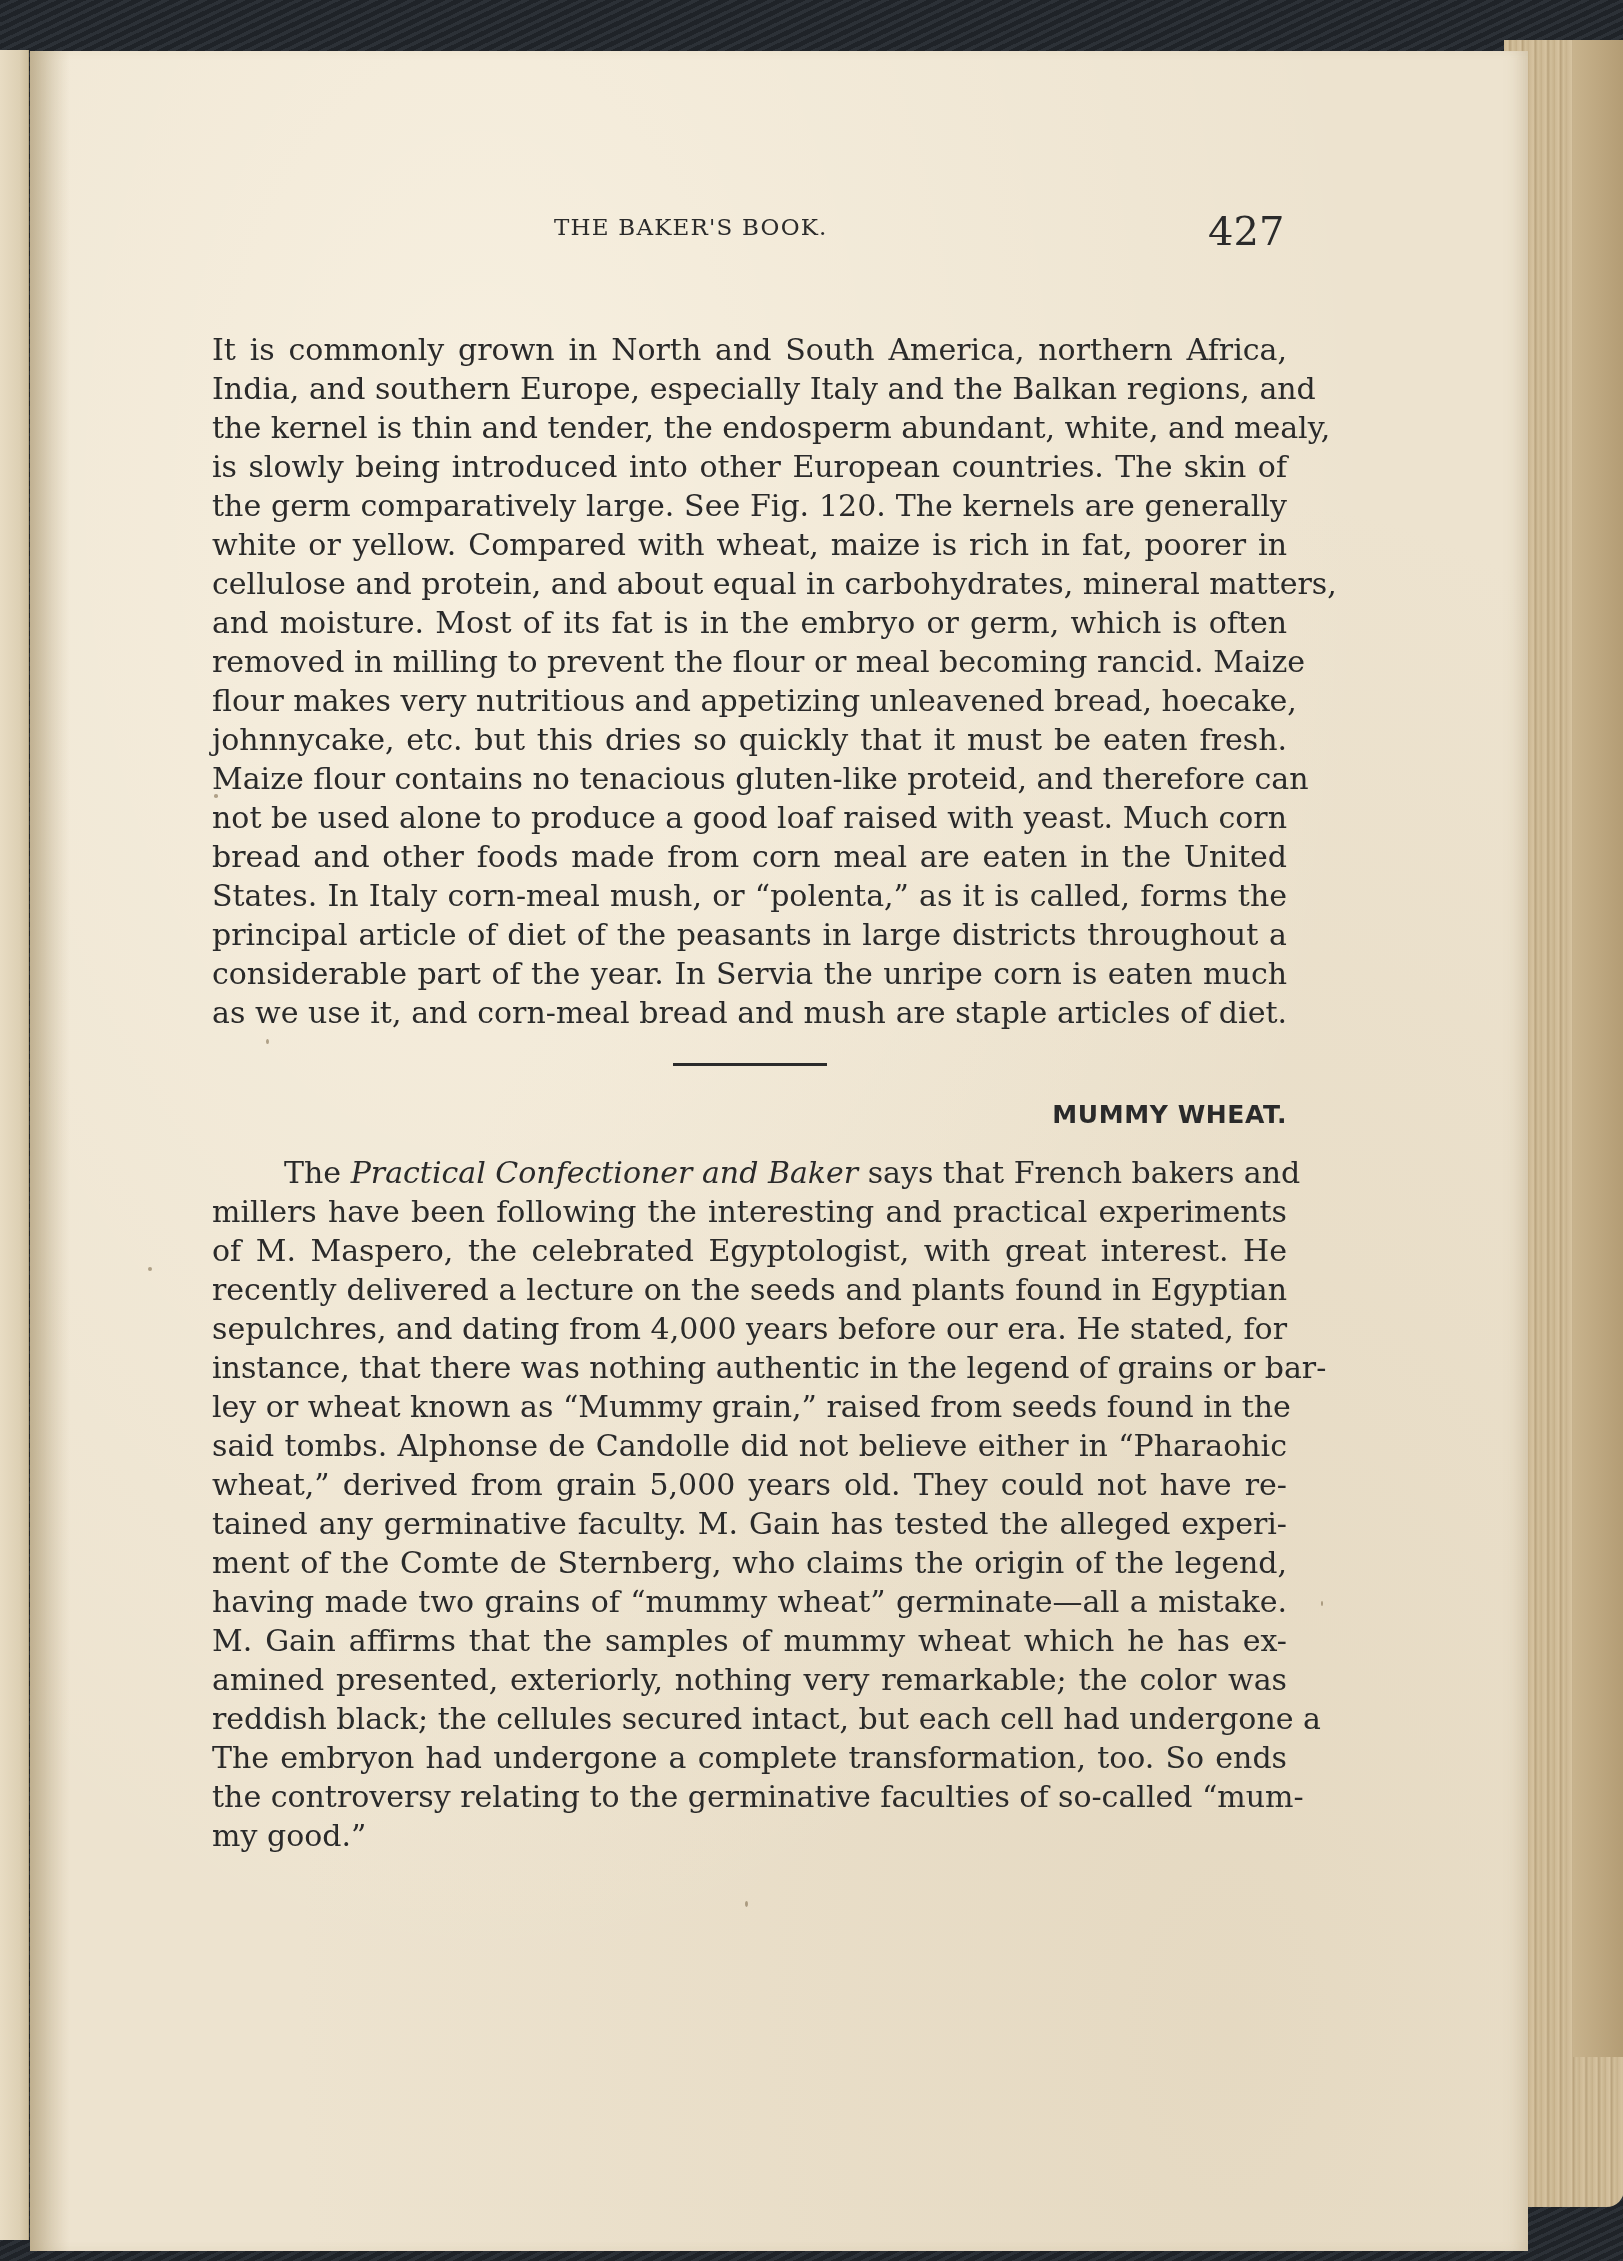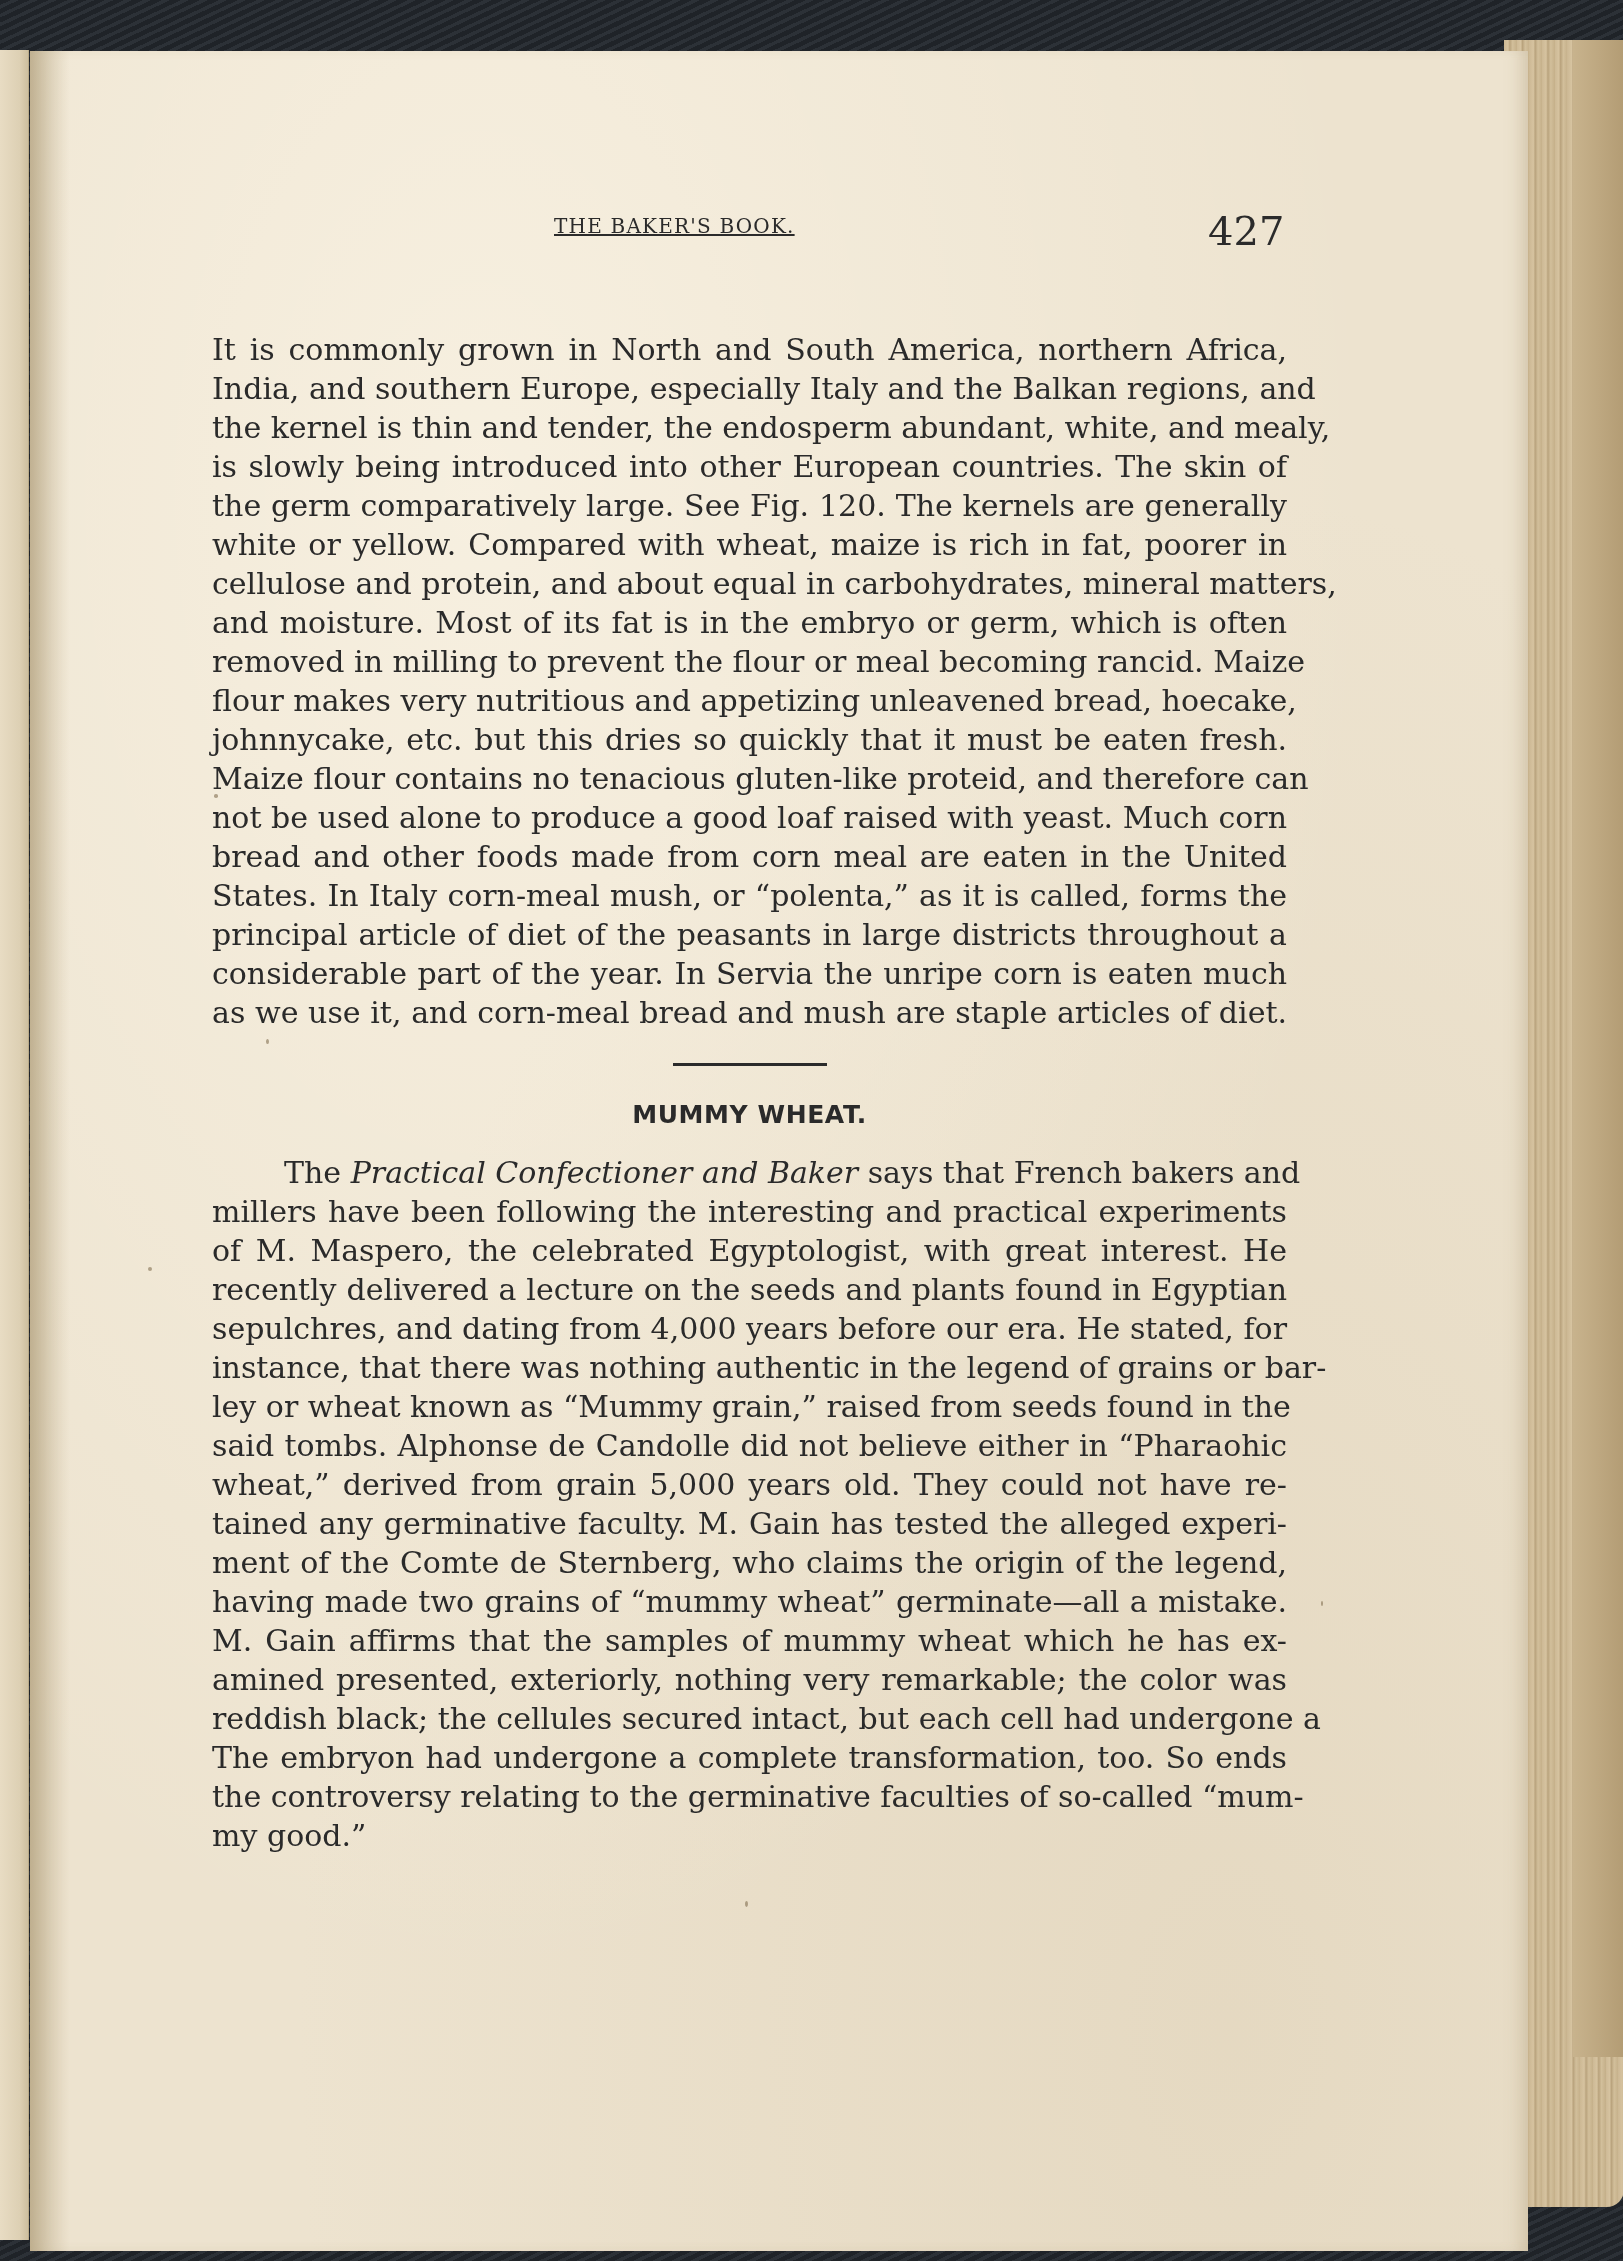--- a/index.html
+++ b/index.html
@@ -43,21 +43,21 @@
   .gutter-shadow {
     position: absolute; left: 0; top: 0; width: 40px; height: 100%;
     background: linear-gradient(90deg, rgba(176,158,120,0.55), rgba(176,158,120,0));
   }
   .running-head {
     position: absolute; left: 0; top: 0; width: 100%; height: 0;
     color: #2b2b2b;
   }
   .running-title {
     position: absolute; left: 524px; top: 163px;
-    font-size: 20px; letter-spacing: 1.2px; font-variant: small-caps; text-decoration: underline;
+    font-size: 23px; letter-spacing: 1.2px; font-variant: small-caps;
   }
   .page-number {
     position: absolute; left: 1178px; top: 157px;
     font-size: 40px;
   }
   .text-block {
     position: absolute; left: 182px; top: 232px; width: 1075px;
     color: #2a2a2a;
     font-size: 30px;
     line-height: 39px;
@@ -68,21 +68,21 @@
     text-align: justify; text-align-last: justify;
     height: 39px;
   }
   .para-line.last { text-align-last: left; }
   .para-line.indent { padding-left: 72px; }
   .rule {
     display: block; margin: 31px auto 0 auto; width: 154px; height: 2.9px;
     background: #2b2b2b;
   }
   .section-heading {
-    display: block; text-align: center;
+    display: block; text-align: right;
     font-family: "DejaVu Sans", "Liberation Sans", sans-serif;
     font-weight: bold; font-size: 25px; letter-spacing: 0.6px;
     margin-top: 31px; margin-bottom: 21px; height: 35px; line-height: 35px;
   }
   .ital { font-style: italic; }
   .speck { position: absolute; background: rgba(120,100,70,0.55); border-radius: 50%; }
 </style>
 </head>
 <body>
 

